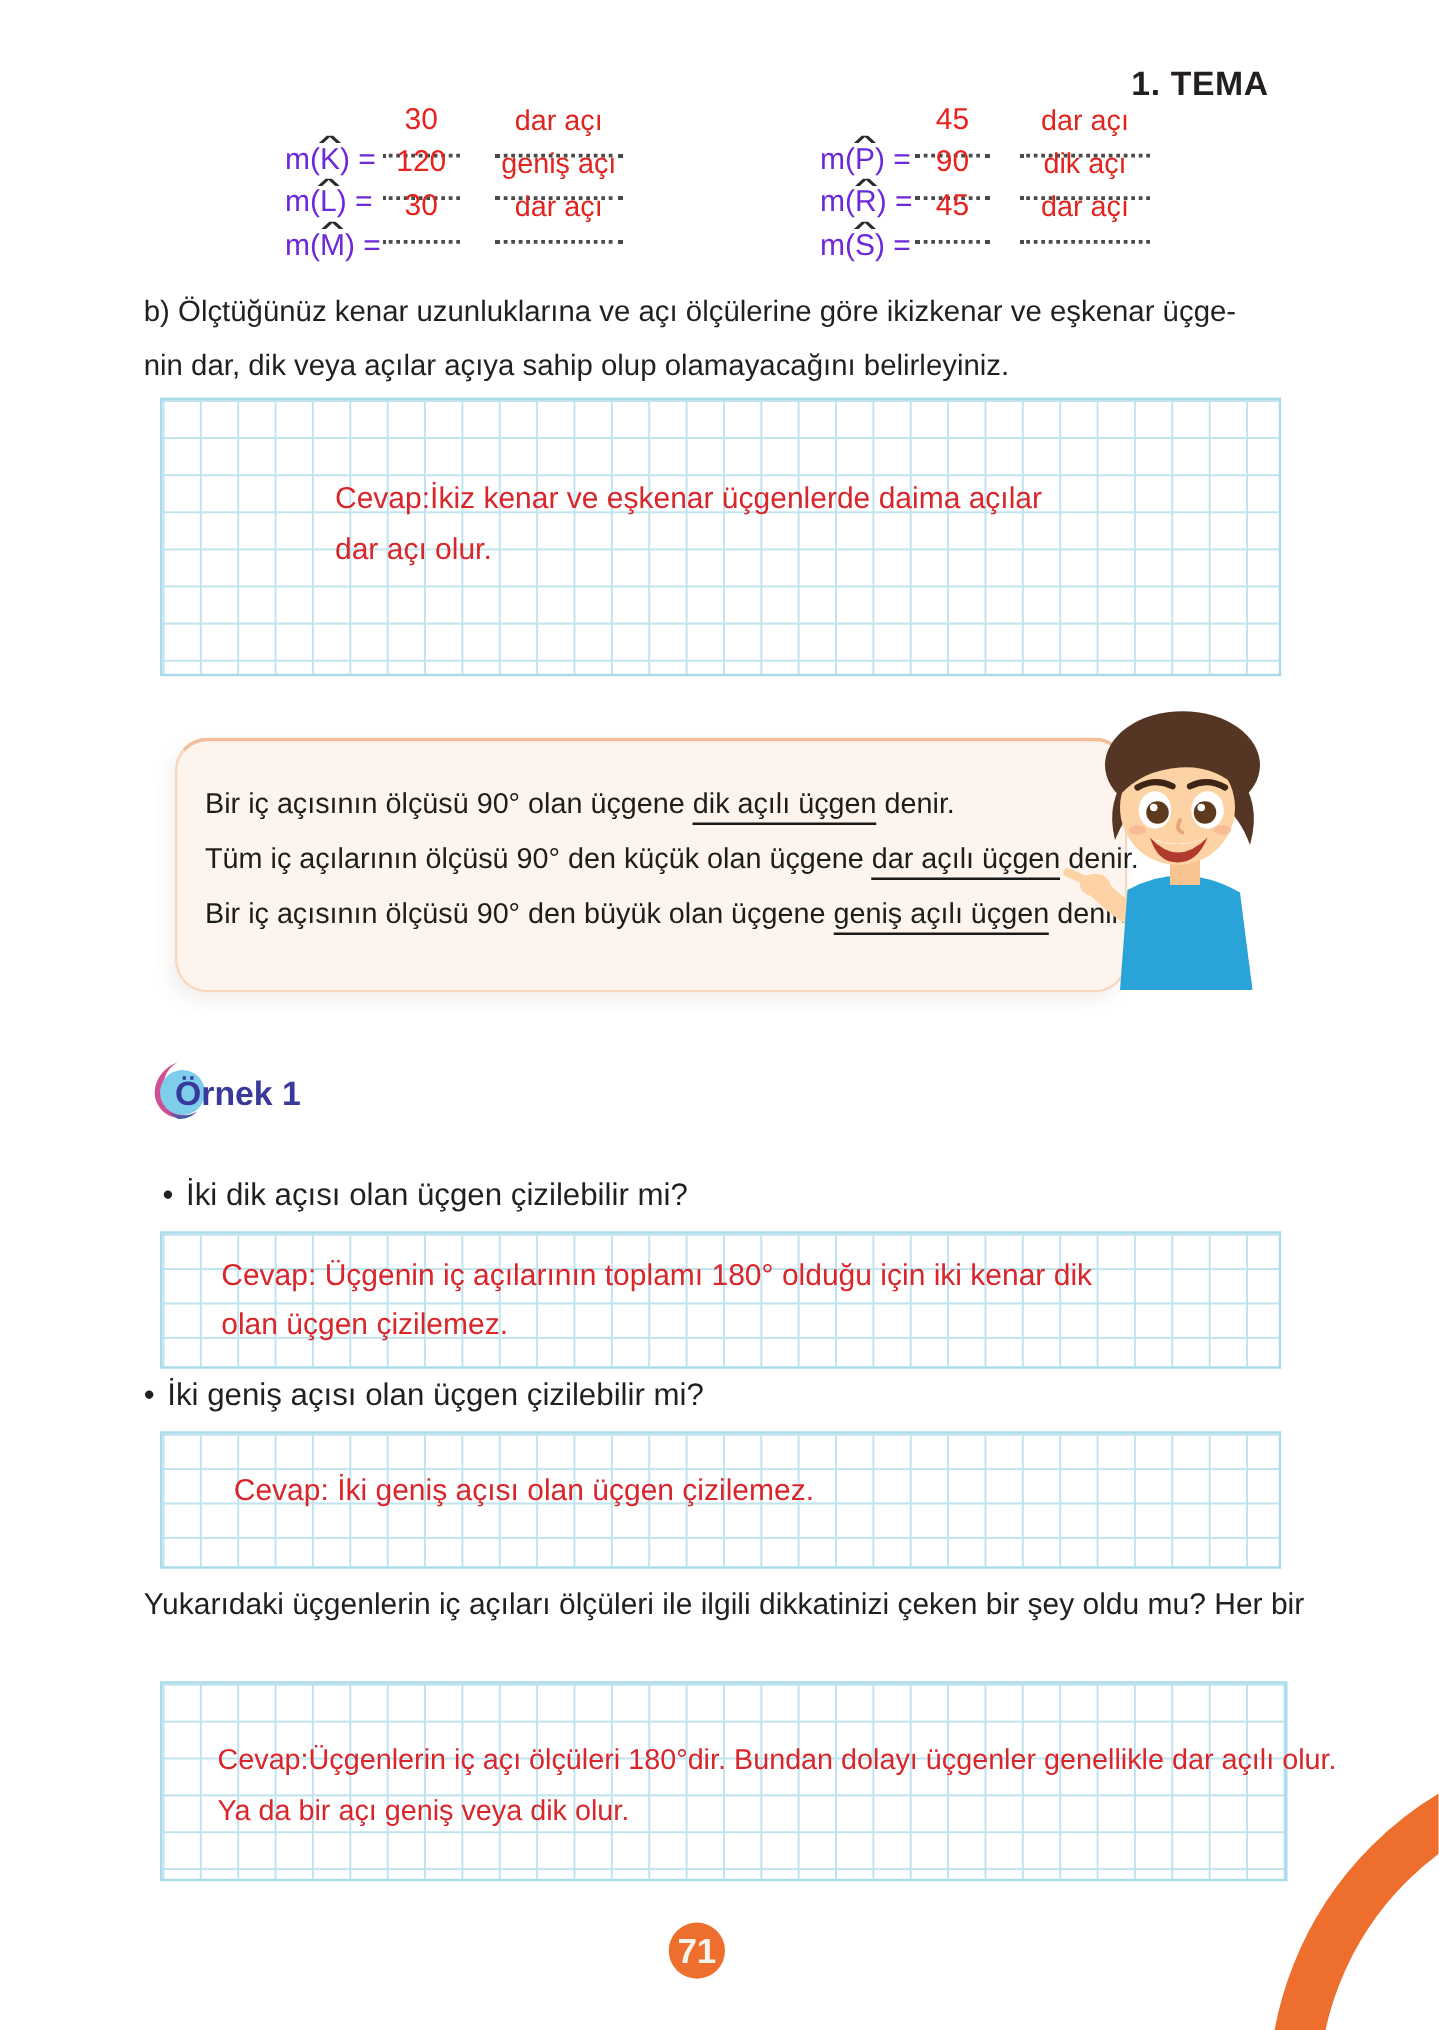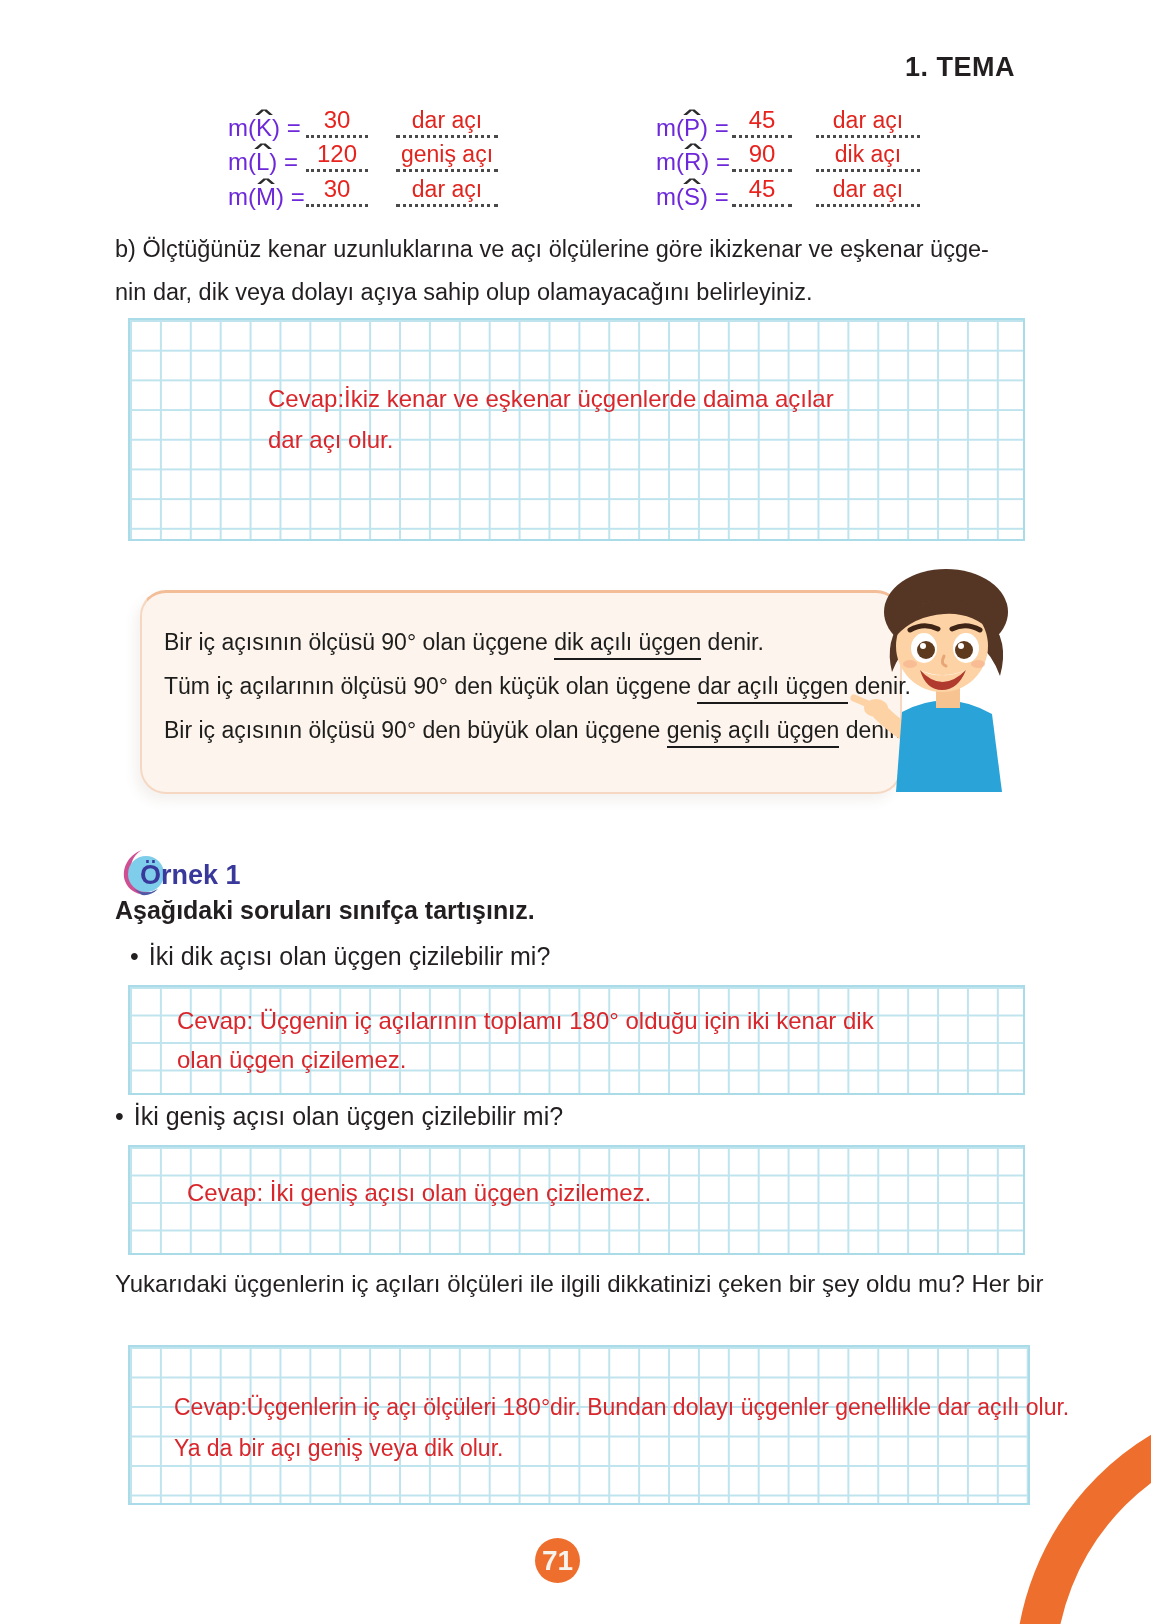--- a/index.html
+++ b/index.html
@@ -12,21 +12,21 @@
 
   
   .tema { position:absolute; left:905px; top:52px; font-size:27px; font-weight:bold; letter-spacing:0.5px; }
 
   
   .mrow { position:absolute; height:48px; font-size:24px; }
   .mrow .formula { position:absolute; left:0; bottom:0; white-space:nowrap; color:#6d28d9; }
   .hat { position:relative; display:inline-block; }
   .hat::before { content:"^"; position:absolute; top:-0.66em; left:50%;
      transform:translateX(-50%) scaleX(1.9) scaleY(0.75); font-size:0.72em; font-weight:bold; color:#2b2b2b; }
-  .blank { position:absolute; bottom:4px; display:flex; flex-direction:column; align-items:center; }
+  .blank { position:absolute; bottom:16px; display:flex; flex-direction:column; align-items:center;gap:12px; }
   .blank .val { color:#e8231e; line-height:1.05; font-size:24px; }
   .blank .dots { width:100%; height:0; border-bottom:3px dotted #4a4a4a; margin-top:3px; }
   .blank.cls .val { color:#e0251f; font-size:23px; white-space:nowrap; padding:0 2px; }
 
   
   .para-b { position:absolute; left:115px; top:228px; font-weight:normal; font-size:23.5px; line-height:43px; }
   .para-b div { white-space:nowrap; }
 
   
   .grid {
@@ -146,21 +146,21 @@
         <span class="dots"></span>
       </span>
     <span class="blank cls" style="left:160px; width:104px;">
         <span class="val">dar açı</span>
         <span class="dots"></span>
       </span>
   </div>
 
   <div class="para-b">
     <div>b) Ölçtüğünüz kenar uzunluklarına ve açı ölçülerine göre ikizkenar ve eşkenar üçge-</div>
-    <div>nin dar, dik veya dolayı açıya sahip olup olamayacağını belirleyiniz.</div>
+    <div>nin dar, dik veya açılar açıya sahip olup olamayacağını belirleyiniz.</div>
   </div>
 
   <div class="grid" style="left:128px; top:318px; width:897px; height:223px; background-size:29.9px 29.7px;">
     <div class="hand" style="left:138px; top:58px; line-height:41px;">
       <div>Cevap:İkiz kenar ve eşkenar üçgenlerde daima açılar</div>
       <div>dar açı olur.</div>
     </div>
   </div>
 
   <div class="defbox">
@@ -206,21 +206,20 @@
 
   <div class="ornek">
     <svg width="46" height="50" viewBox="0 0 46 50">
       <path fill="#cf4f93" d="M22,2 C8,7 1,21 5,33 C9,44 21,49 31,45 C19,42 11,33 11,21 C11,12 15,6 22,2 Z"></path>
       <circle cx="26" cy="26" r="18" fill="#7ecdea"></circle>
       <path fill="#4b5aa8" d="M14,41 Q26,48 38,41 Q31,48 22,47 Z"></path>
     </svg>
     <span class="label">Örnek 1</span>
   </div>
 
-  <div class="intro">Aşağıdaki soruları sınıfça tartışınız.</div>
 
   <div class="question" style="top:942px;margin-left:15px;">
     <span class="bullet">•</span><span>İki dik açısı olan üçgen çizilebilir mi?</span>
   </div>
 
   <div class="grid" style="left:128px; top:985px; width:897px; height:110px; background-size:29.9px 27.5px;">
     <div class="hand" style="left:47px; top:14px; line-height:39px;">
       <div>Cevap: Üçgenin iç açılarının toplamı 180° olduğu için iki kenar dik</div>
       <div>olan üçgen çizilemez.</div>
     </div>

